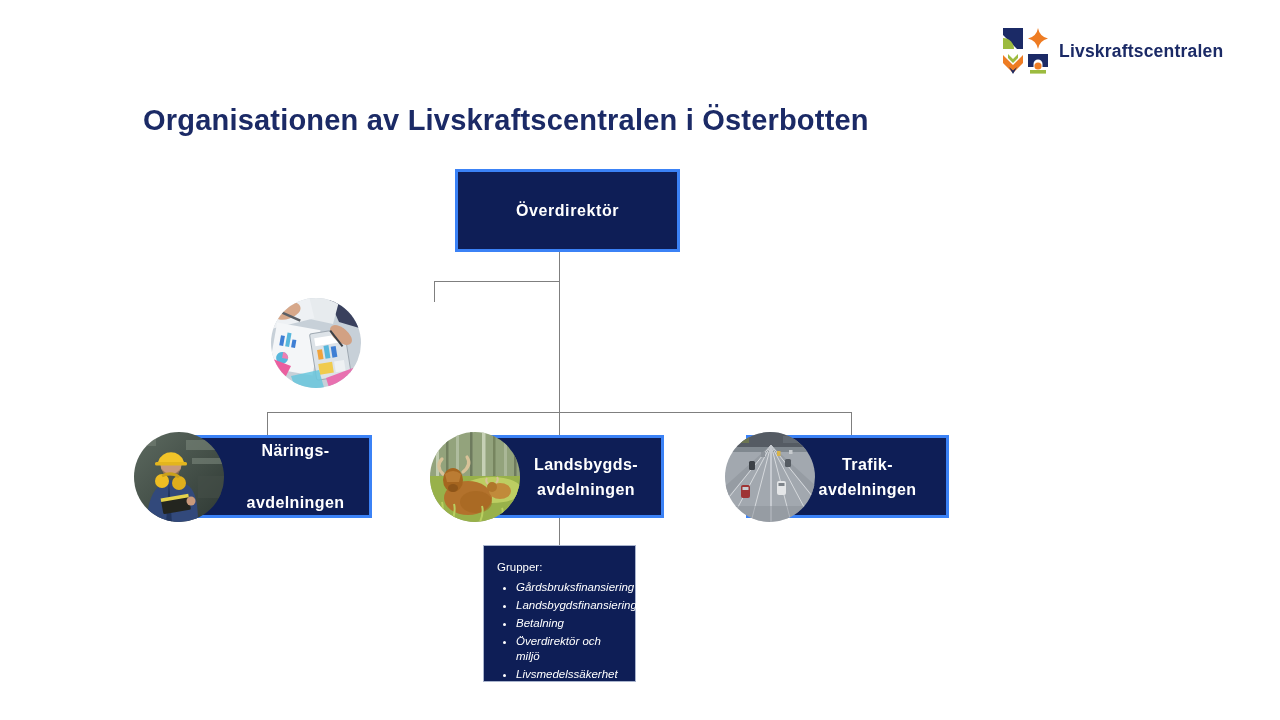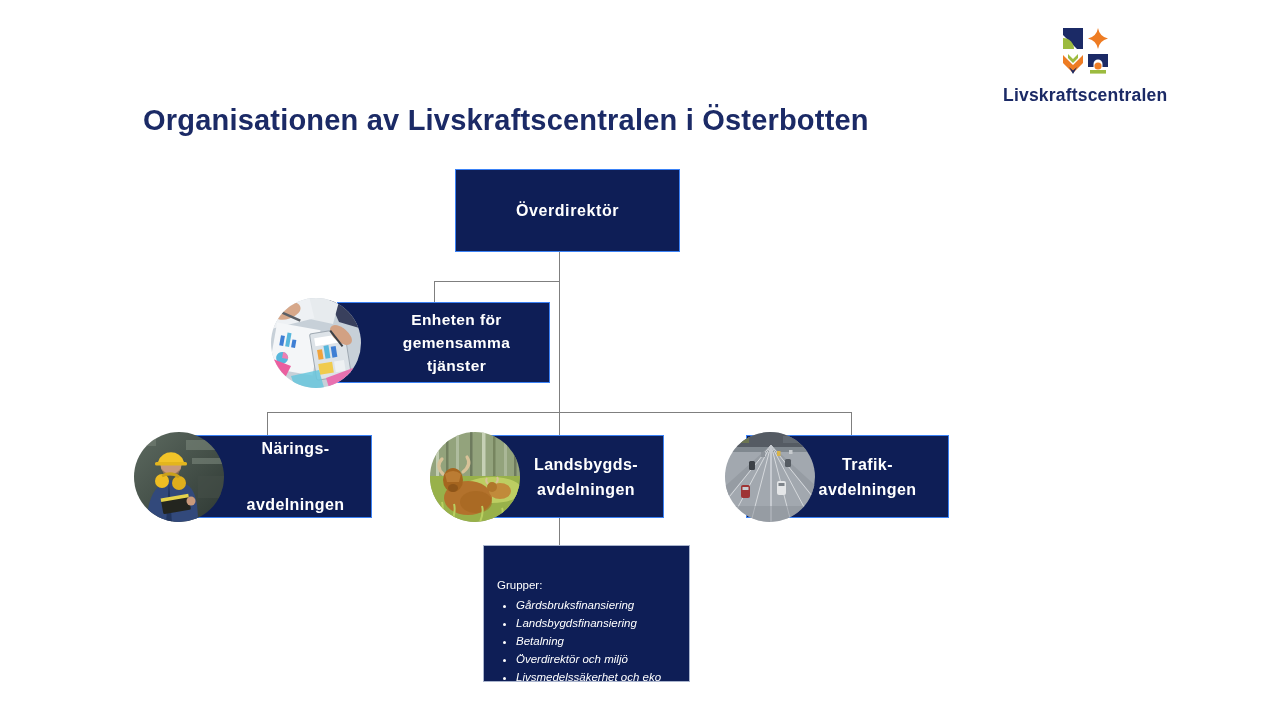--- a/index.html
+++ b/index.html
@@ -1,43 +1,43 @@
 <!DOCTYPE html>
 <html><head>
 <meta charset="utf-8">
 <style>
   * { margin: 0; padding: 0; box-sizing: border-box; }
   html, body { width: 1280px; height: 720px; }
   body { font-family: "Liberation Sans", sans-serif; background: #ffffff; }
   .stage { position: relative; width: 1280px; height: 720px; background: #ffffff; overflow: hidden; }
 
   
-  .logo { position: absolute; left: 1003px; top: 28px; display: flex; align-items: center; gap: 11px; flex-direction: column; }
+  .logo { position: absolute; left: 1003px; top: 28px; display: flex; align-items: center; gap: 11px; }
   .logo-text { font-size: 17.5px; font-weight: 700; color: #1b2a66; letter-spacing: 0.2px; }
 
   
   .page-title { position: absolute; left: 107px; top: 104px; font-size: 29px; font-weight: 700; color: #1b2a66; letter-spacing: 0.2px; margin-left: 36px; }
 
   
   .line { position: absolute; background: #7f7f7f; z-index: 1; }
 
   
-  .box { position: absolute; background: #0e1e56; border: 1px solid #3b82f6; color: #ffffff;
+  .box { position: absolute; background: #0e1e56; border: 3px solid #3b82f6; color: #ffffff;
          display: flex; flex-direction: column; align-items: center; justify-content: center;
          text-align: center; font-weight: 700; z-index: 2; }
   .box-root { left: 455px; top: 169px; width: 225px; height: 83px; font-size: 16px; letter-spacing: 0.6px; }
   .box-staff { left: 337px; top: 302px; width: 213px; height: 81px; font-size: 15.5px; line-height: 23px; letter-spacing: 0.4px; padding-left: 26px; }
   .box-dept { top: 435px; height: 83px; font-size: 16px; line-height: 25px; letter-spacing: 0.4px; }
   .box-d1 { left: 175px; width: 197px; padding-left: 44px; justify-content: space-between; }
   .box-d2 { left: 464px; width: 200px; padding-left: 44px; }
   .box-d3 { left: 746px; width: 203px; padding-left: 40px; }
 
-  .box-groups { position: absolute; left: 483px; top: 545px; width: 207px; height: 137px;
+  .box-groups { position: absolute; left: 483px; top: 545px; width: 153px; height: 137px;
                 background: #0e1e56; border: 1px solid #a9b4cd; color: #ffffff; z-index: 2;
-                font-size: 11.5px; font-weight: 400; padding: 32px 8px 8px 13px; line-height: 15px; }
+                font-size: 11.5px; font-weight: 400; padding: 14px 8px 8px 13px; line-height: 15px; }
   .box-groups ul { margin: 5px 0 0 0; padding-left: 19px; list-style: disc; font-style: italic; }
   .box-groups li { margin-bottom: 3px; }
 
   
   .photo { position: absolute; width: 90px; height: 90px; z-index: 3; }
   .photo svg { display: block; width: 90px; height: 90px; }
   .photo-staff { left: 271px; top: 298px; }
   .photo-d1 { left: 134px; top: 432px; }
   .photo-d2 { left: 430px; top: 432px; }
   .photo-d3 { left: 725px; top: 432px; }
@@ -73,25 +73,20 @@
   <div class="line" style="left:434px; top:281px; width:1px; height:21px;"></div>
   <div class="line" style="left:267px; top:412px; width:585px; height:1px;"></div>
   <div class="line" style="left:267px; top:412px; width:1px; height:23px;"></div>
   <div class="line" style="left:851px; top:412px; width:1px; height:23px;"></div>
   <div class="line" style="left:559px; top:518px; width:1px; height:27px;"></div>
 
   <div class="box box-root">
     <span>Överdirektör</span>
   </div>
 
-  <div class="box box-staff">
-    <span>Enheten för</span>
-    <span>gemensamma</span>
-    <span>tjänster</span>
-  </div>
   <div class="photo photo-staff">
     <svg viewBox="0 0 90 90">
       <defs>
           <clipPath id="pc1">
             <circle cx="45" cy="45" r="45"></circle>
           </clipPath>
         </defs>
       <g clip-path="url(#pc1)">
         <rect width="90" height="90" fill="#c7d0d8"></rect>
         <path d="M55 -5 L95 -12 L95 32 L68 24 Z" fill="#39405d"></path>

